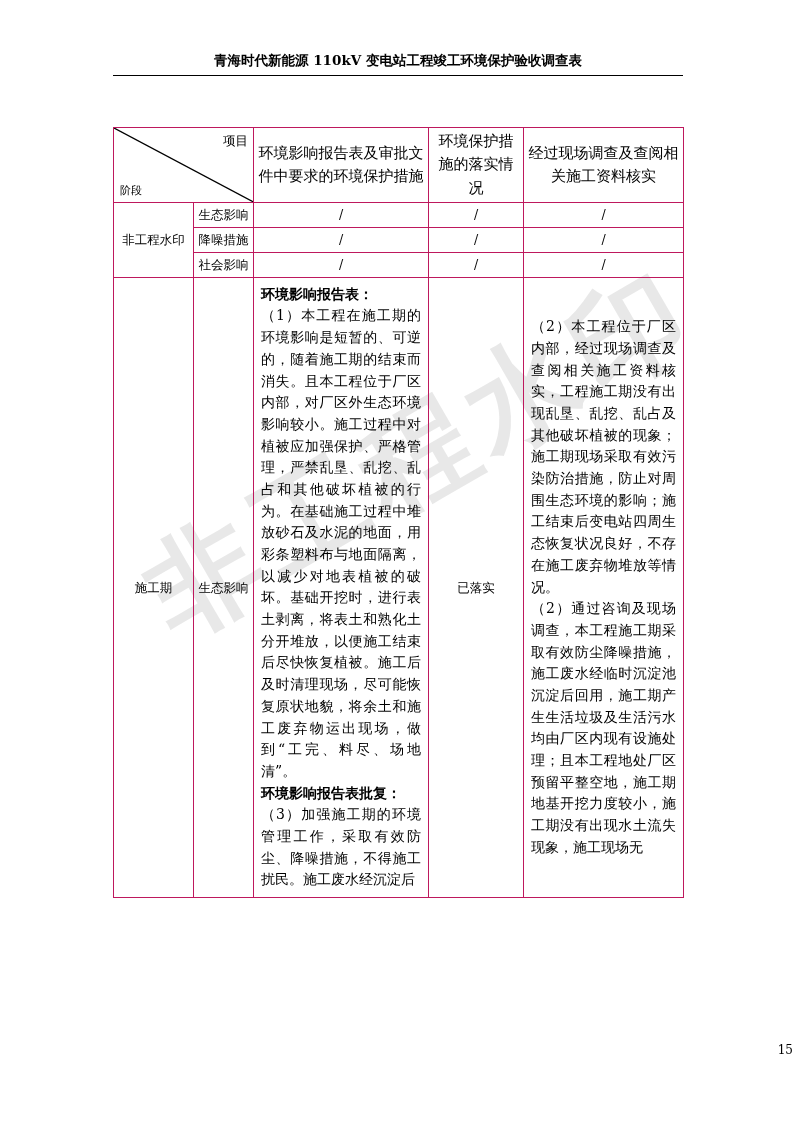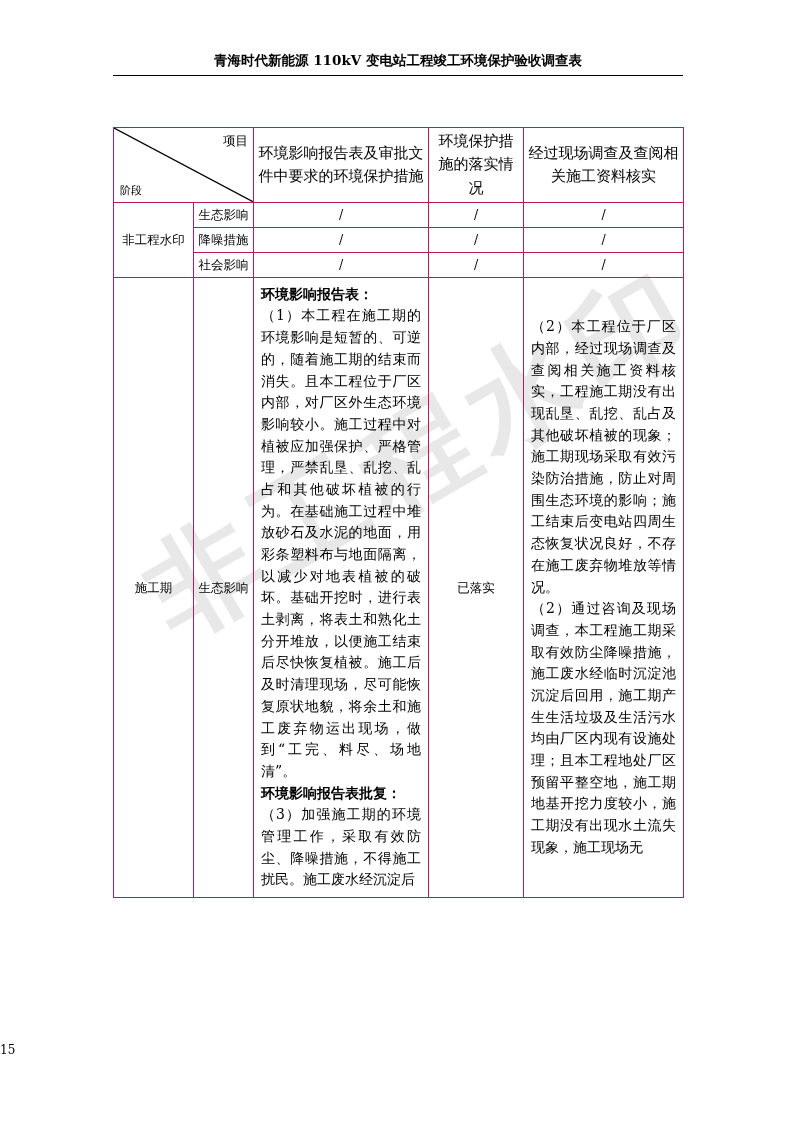--- a/index.html
+++ b/index.html
@@ -140,21 +140,21 @@
     pointer-events: none;
     user-select: none;
     white-space: nowrap;
     font-weight: bold;
   }
   .page-number {
     position: absolute;
     left: 0;
     top: 1043px;
     width: 793px;
-    text-align: left;
+    text-align: right;
     font-size: 12px;
     font-family: "DejaVu Serif", "Liberation Serif", serif;
   }
 </style>
 </head>
 <body>
 
 <div class="page">
 
   <div class="doc-header">青海时代新能源 110kV 变电站工程竣工环境保护验收调查表</div>

